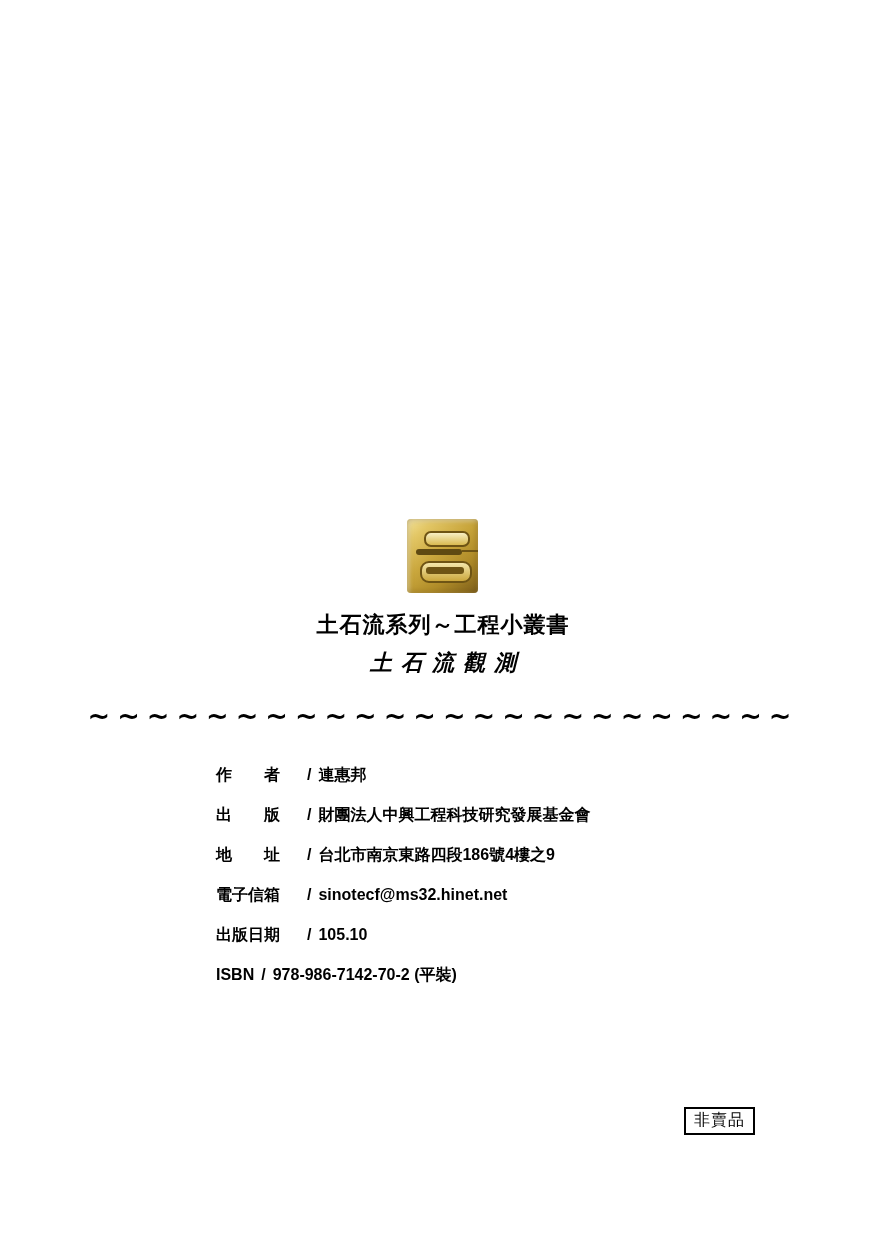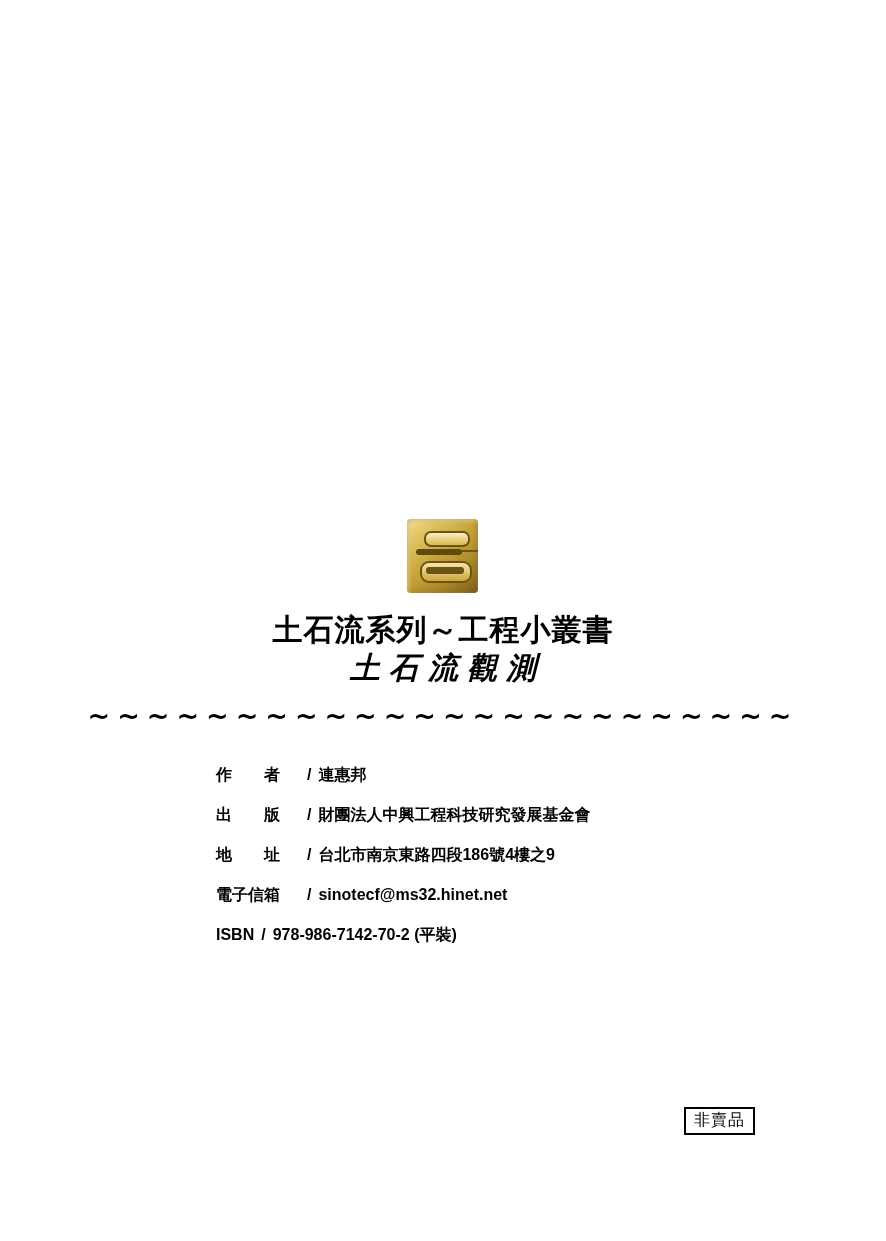--- a/index.html
+++ b/index.html
@@ -45,27 +45,27 @@
   }
   .logo-bar-bottom {
     position: absolute; top: 48px; left: 19px; width: 38px; height: 7px;
     border-radius: 3px; background: #6e5414;
   }
 
   
   .series-title {
     position: absolute; top: 610px; left: 0; width: 886px;
     text-align: center;
-    font-size: 30px; font-weight: bold; letter-spacing: 1px;
+    font-size: 22px; font-weight: bold; letter-spacing: 1px;
     font-family: "Liberation Sans", sans-serif;
   }
   .book-title {
     position: absolute; top: 648px; left: 0; width: 886px;
     text-align: center;
-    font-size: 30px; font-weight: bold; font-style: italic;
+    font-size: 22px; font-weight: bold; font-style: italic;
     letter-spacing: 9px; text-indent: 9px;
     font-family: "DejaVu Serif", serif;
   }
   .divider {
     position: absolute; top: 701px; left: 0; width: 886px;
     text-align: center;
     font-size: 27px; font-weight: bold; letter-spacing: 7px;
     line-height: 30px;
     font-family: "DejaVu Sans", sans-serif;
   }
@@ -135,20 +135,23 @@
       <span class="label">地　　址</span><span class="sep">/</span><span class="value">台北市南京東路四段186號4樓之9</span>
     </div>
 
 
 
 
     <div class="row">
       <span class="label">電子信箱</span><span class="sep">/</span><span class="value">sinotecf@ms32.hinet.net</span>
     </div>
 
+    <div class="row">
+      <span class="label">出版日期</span><span class="sep">/</span><span class="value">105.10</span>
+    </div>
 
     <div class="row latin-label">
       <span class="label">ISBN</span><span class="sep">/</span><span class="value">978-986-7142-70-2 (平裝)</span>
     </div>
 
   </div>
 
   <div class="badge">非賣品</div>
 
 </div>

